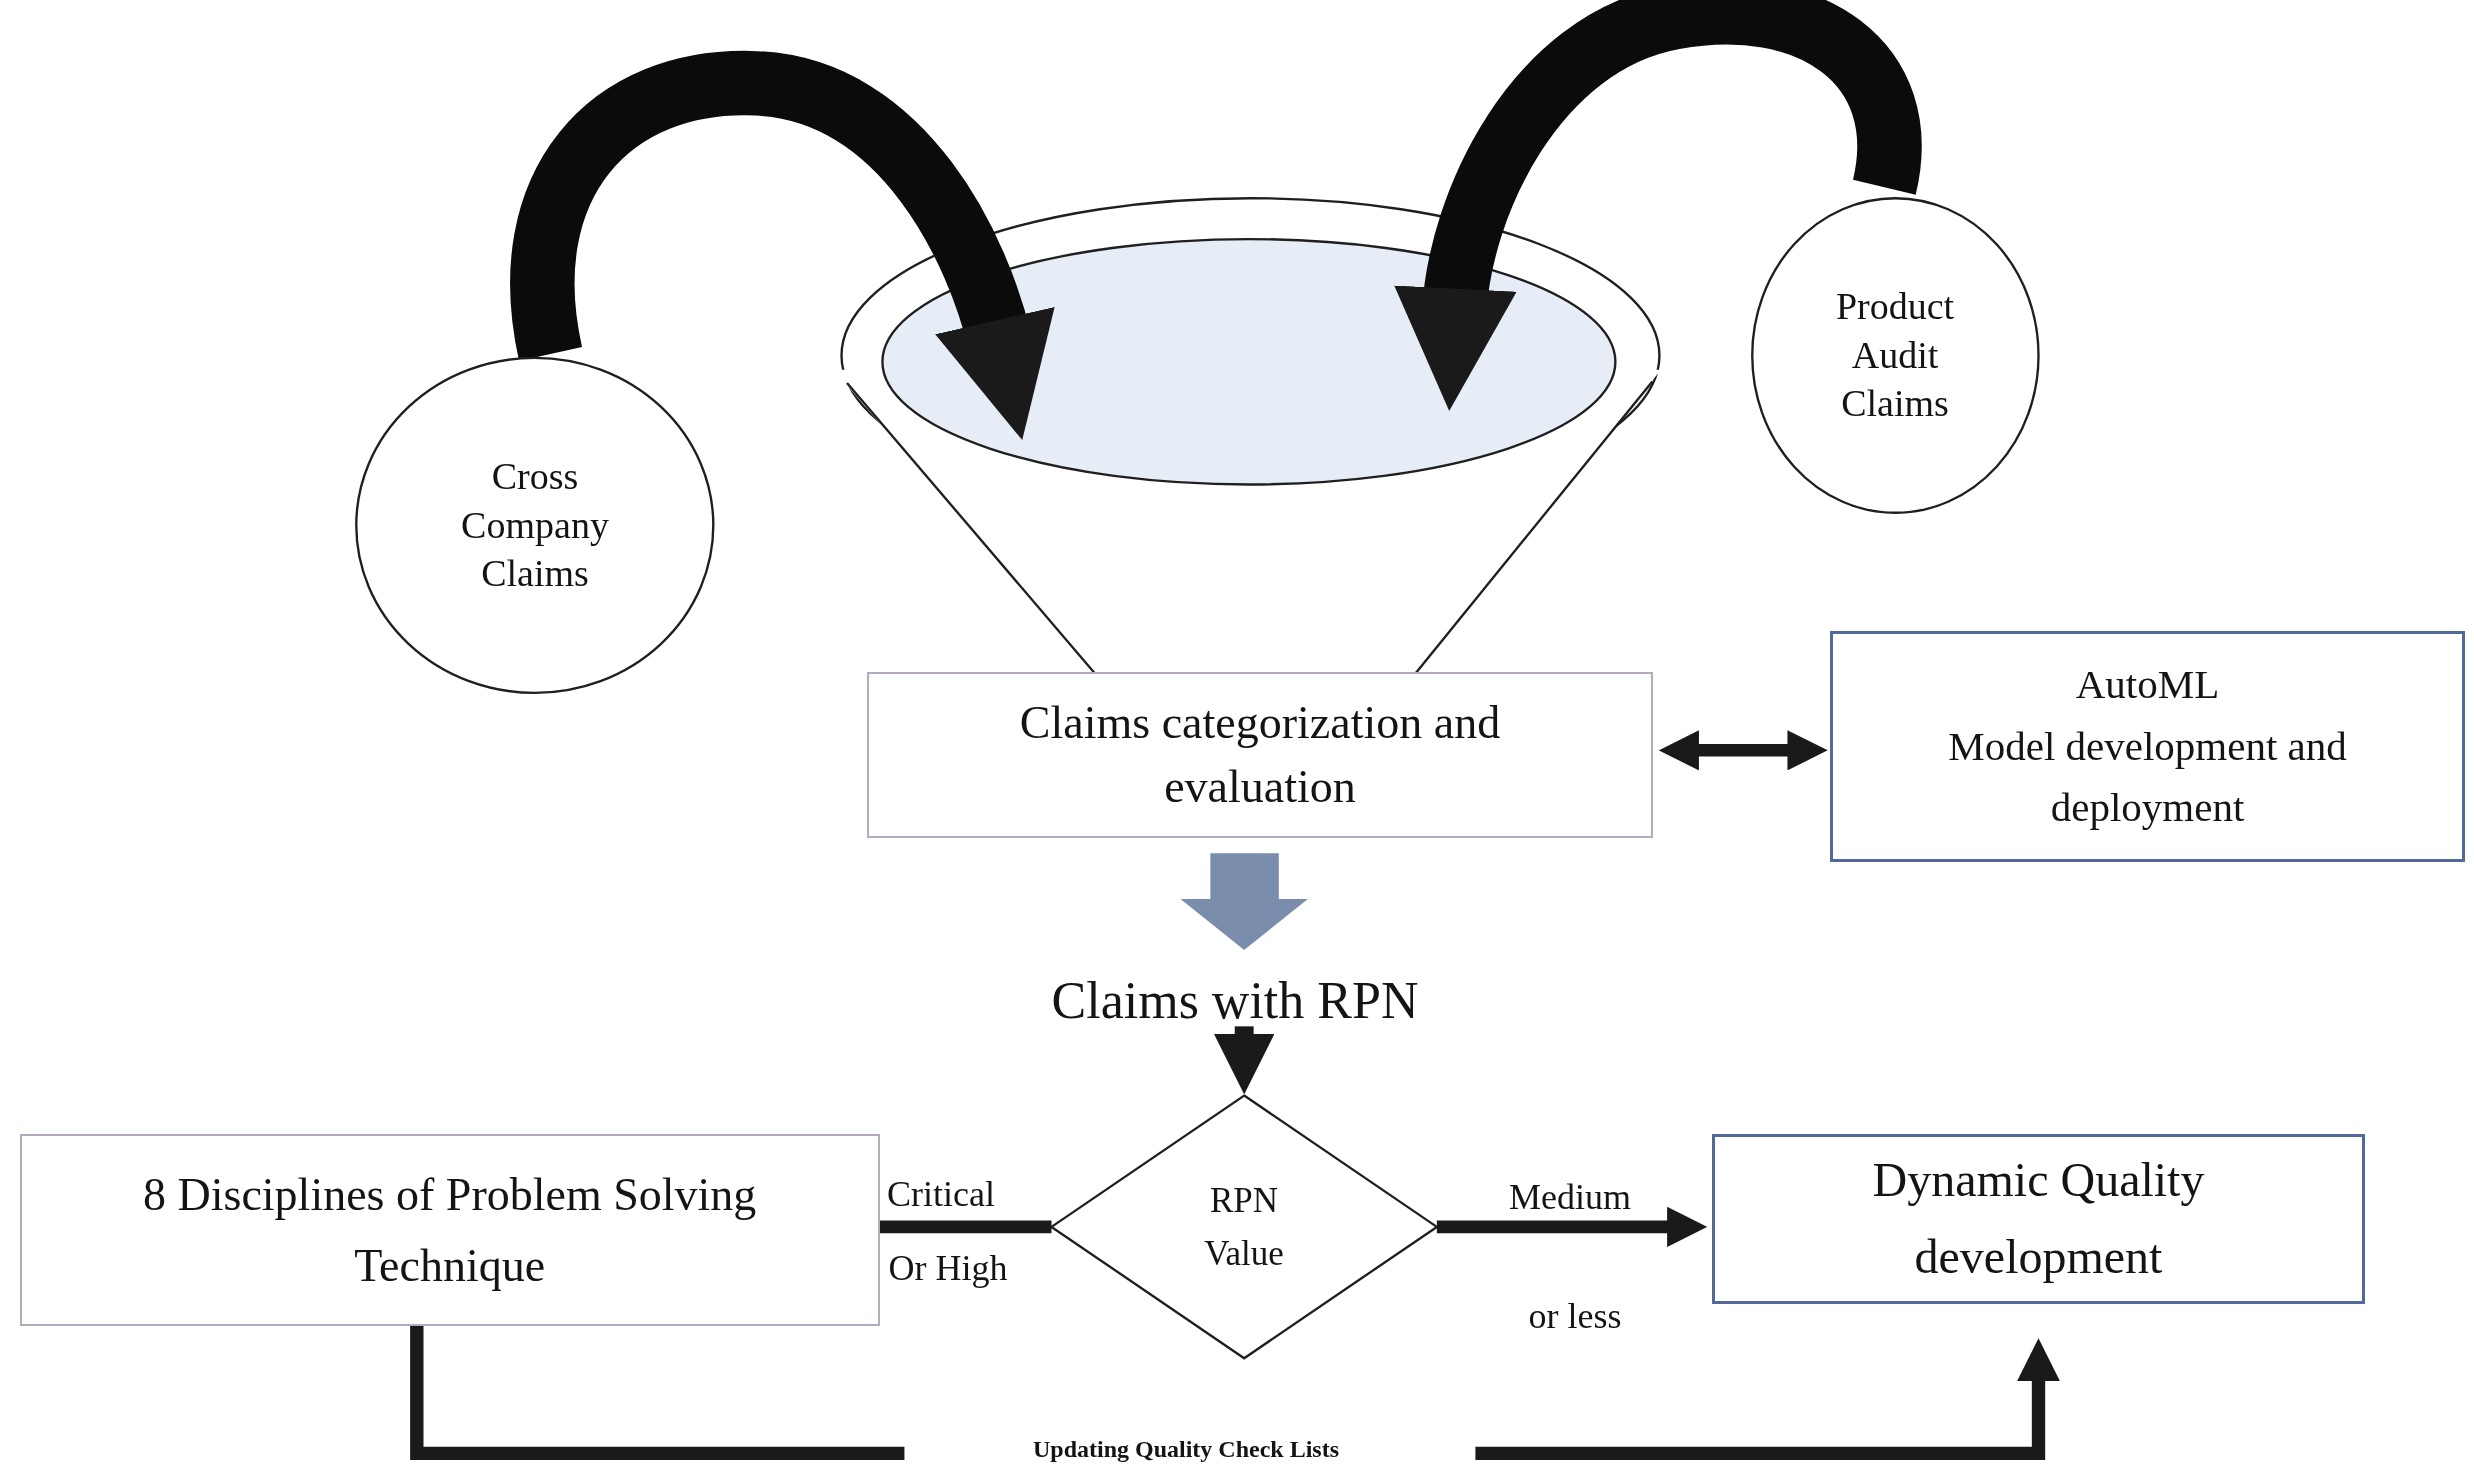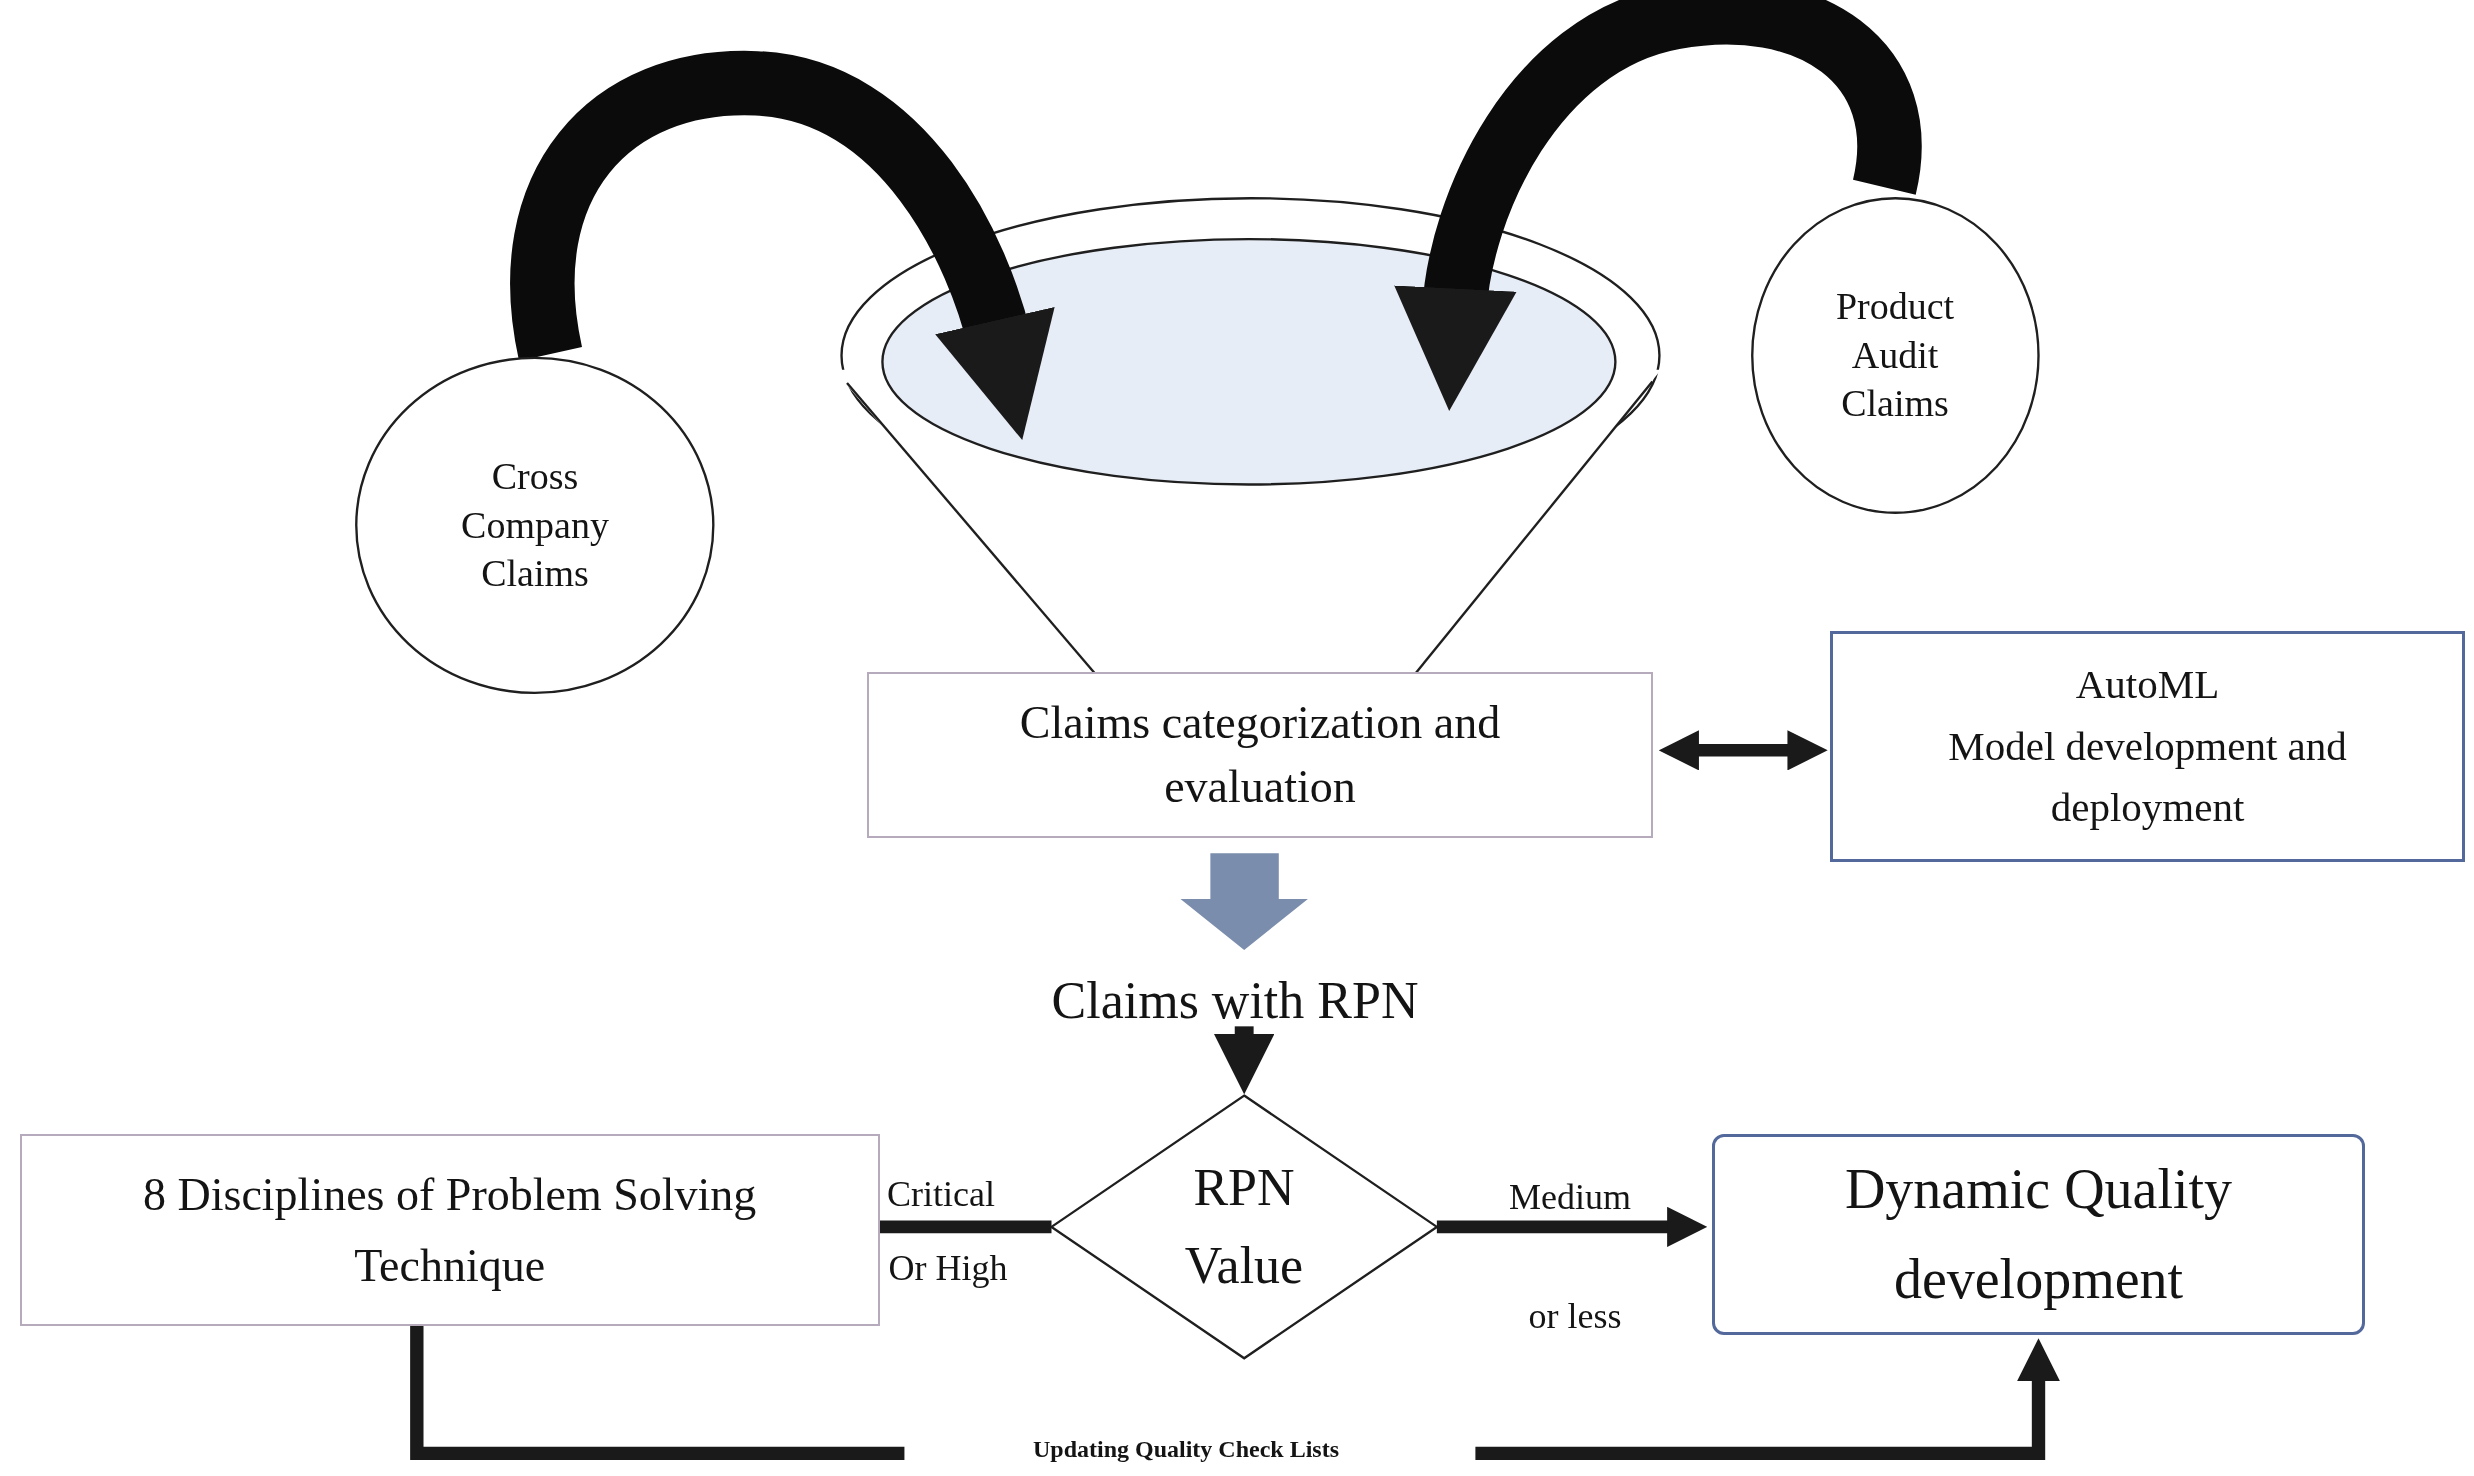--- a/index.html
+++ b/index.html
@@ -16,32 +16,32 @@
     display:flex; flex-direction:column; align-items:center; justify-content:center;
     text-align:center;
   }
   .box span { display:block; white-space:nowrap; }
   .box-gray { border:2.4px solid #b6abbd; }
   .box-blue { border:3.1px solid #54699b; }
 
   #box-claims  { left:867px; top:672px;  width:786px; height:166px; font-size:46px; line-height:1.40; }
   #box-automl  { left:1830px; top:631px;  width:635px;  height:231px; font-size:41px; line-height:1.50; }
   #box-8d      { left:19.7px;   top:1134px; width:860px; height:192px; font-size:46px; line-height:1.55; }
-  #box-dq      { left:1712px; top:1134px; width:653px;  height:201px; font-size:56px; line-height:1.60;border-radius:12px; }
+  #box-dq      { left:1712px; top:1134px; width:653px;  height:170px; font-size:48px; line-height:1.60; }
 
   .label {
     position:absolute; transform:translate(-50%,-50%);
     text-align:center; white-space:nowrap;
   }
   .label span { display:block; }
 
   #lbl-circle-left  { left:535px;  top:525px;  font-size:38px; line-height:1.28; }
   #lbl-circle-right { left:1895px; top:355px;  font-size:38px; line-height:1.28; }
   #lbl-claims-rpn   { left:1235px; top:1000px; font-size:52px; }
-  #lbl-diamond      { left:1244px; top:1227px; font-size:52px; line-height:1.50; }
+  #lbl-diamond      { left:1244px; top:1227px; font-size:35px; line-height:1.50; }
   #lbl-critical     { left:941px; top:1194px; font-size:36px; }
   #lbl-orhigh       { left:948px; top:1268px; font-size:36px; }
   #lbl-medium       { left:1570px; top:1197px; font-size:36px; }
   #lbl-orless       { left:1575px; top:1316px; font-size:36px; }
   #lbl-updating     { left:1186px; top:1449px; font-size:24px; font-weight:bold; }
 </style>
 </head>
 <body>
 
 <div id="canvas">

